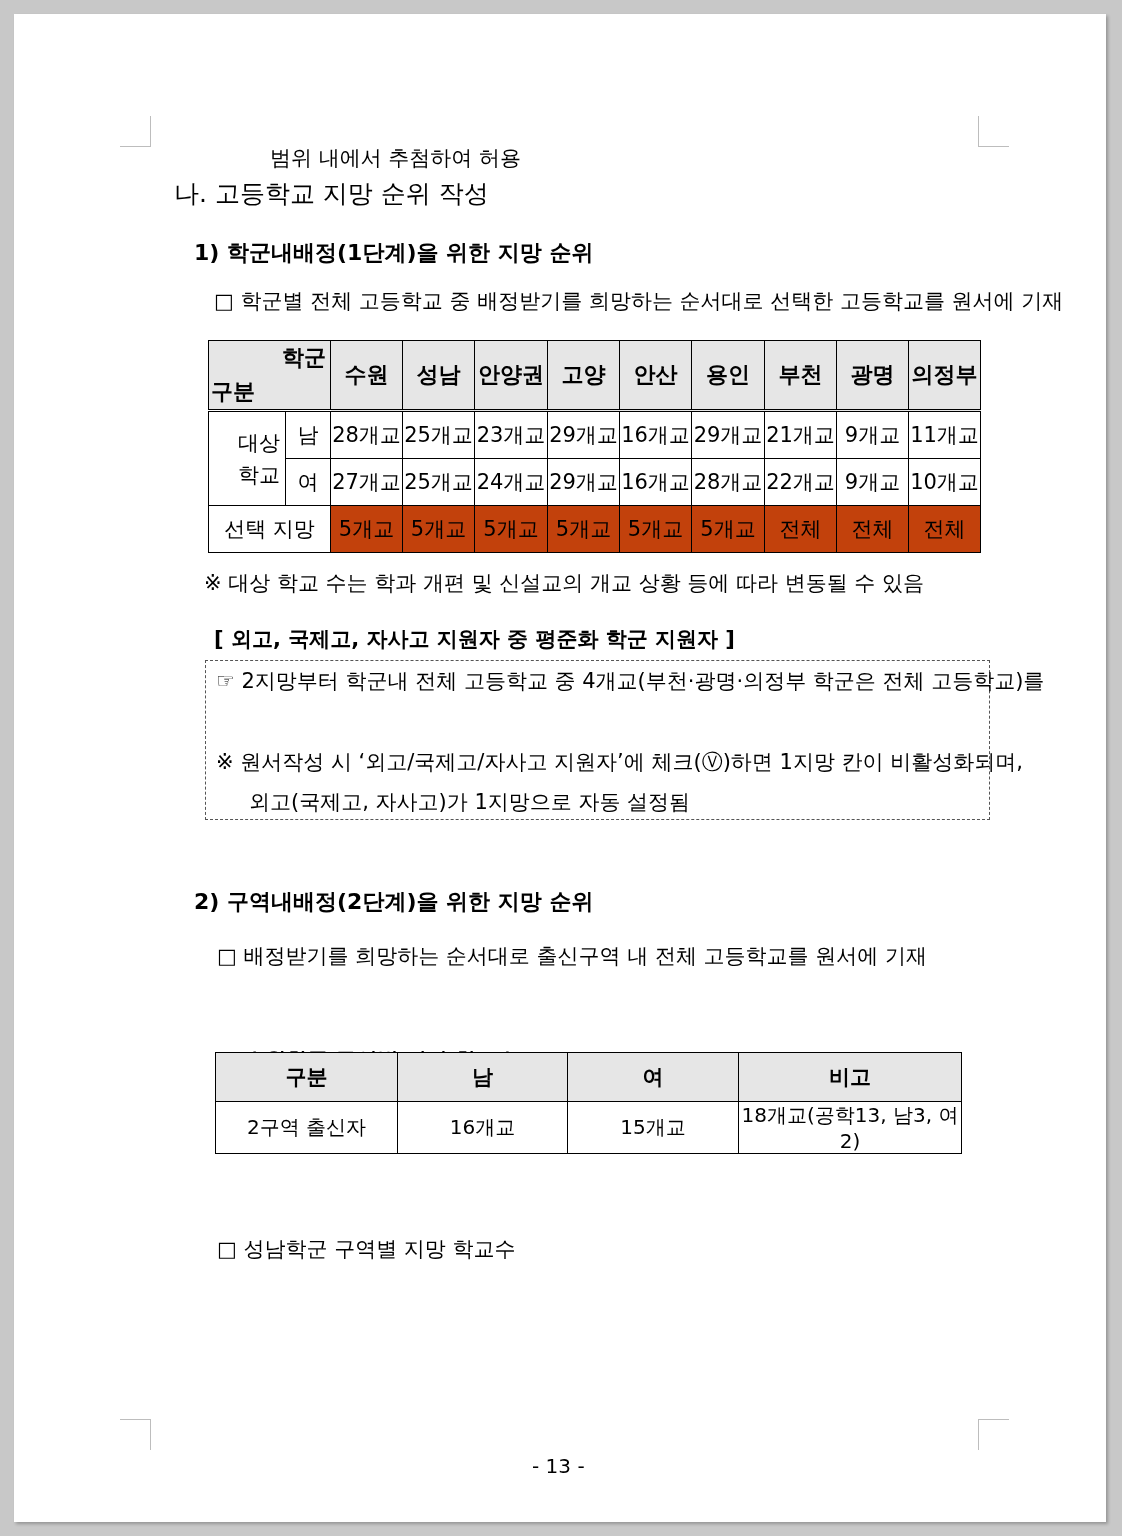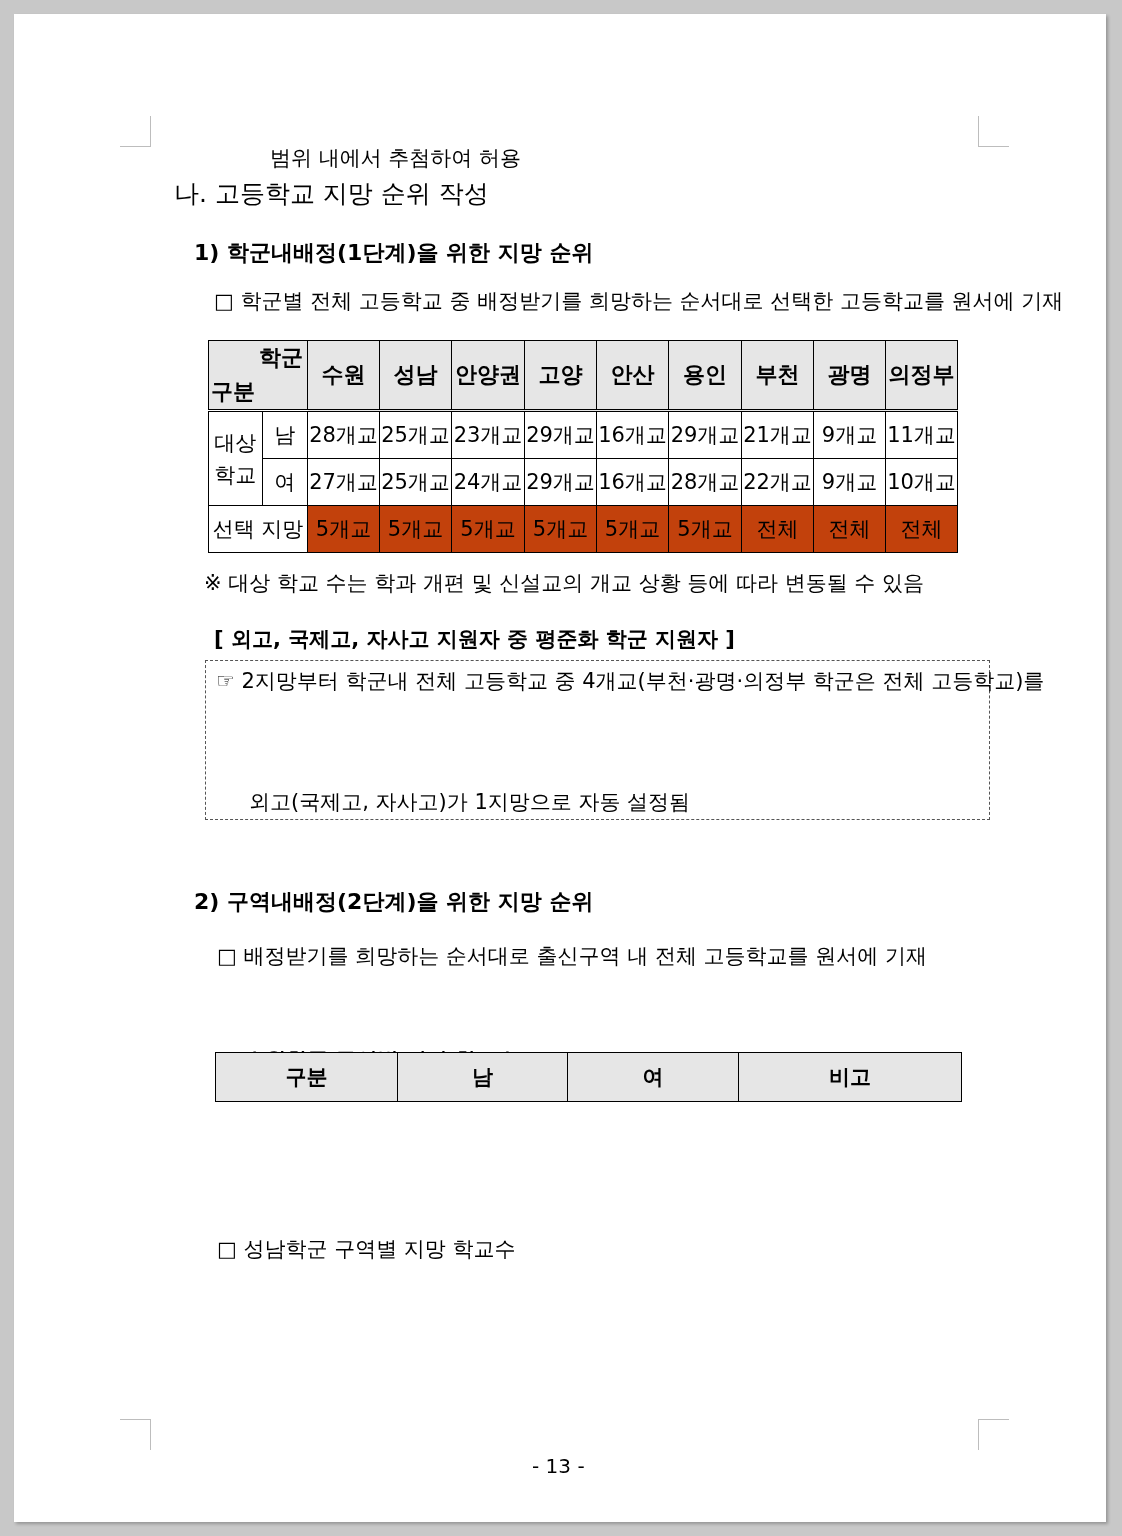--- a/index.html
+++ b/index.html
@@ -64,21 +64,21 @@
     <th style="width:71px">성남</th>
     <th style="width:72px">안양권</th>
     <th style="width:71px">고양</th>
     <th style="width:71px">안산</th>
     <th style="width:72px">용인</th>
     <th style="width:71px">부천</th>
     <th style="width:71px">광명</th>
     <th style="width:71px">의정부</th>
   </tr>
   <tr class="first-body">
-    <td rowspan="2" style="width:52px;line-height:32px;">
+    <td rowspan="2" style="width:52px;line-height:32px;padding-left:24px;">
       <span>대상</span><br>
       <span>학교</span>
     </td>
     <td style="width:44px">남</td>
     <td>28개교</td>
     <td>25개교</td>
     <td>23개교</td>
     <td>29개교</td>
     <td>16개교</td>
     <td>29개교</td>
@@ -111,33 +111,40 @@
     <td class="gray">전체</td>
   </tr>
 </tbody>
   </table>
 
 <div class="abs p-line" style="left:204px;top:569px;">※ 대상 학교 수는 학과 개편 및 신설교의 개교 상황 등에 따라 변동될 수 있음</div>
 <div class="abs" style="left:214px;top:625px;font-size:21px;font-weight:bold;">[ 외고, 국제고, 자사고 지원자 중 평준화 학군 지원자 ]</div>
 
 <div class="box" style="left:205px;top:660px;">
   <div class="ln" style="left:10px;top:6px;">☞ 2지망부터 학군내 전체 고등학교 중 4개교(부천·광명·의정부 학군은 전체 고등학교)를</div>
+  <div class="ln" style="left:10px;top:87px;">※ 원서작성 시 ‘외고/국제고/자사고 지원자’에 체크(Ⓥ)하면 1지망 칸이 비활성화되며,</div>
   <div class="ln" style="left:43px;top:127px;">외고(국제고, 자사고)가 1지망으로 자동 설정됨</div>
 </div>
 
 <div class="abs h-sub" style="left:194px;top:887px;">2) 구역내배정(2단계)을 위한 지망 순위</div>
 <div class="abs p-line" style="left:217px;top:942px;">□ 배정받기를 희망하는 순서대로 출신구역 내 전체 고등학교를 원서에 기재</div>
 <div class="abs p-line" style="left:217px;top:1046px;font-weight:bold;">□ 수원학군 구역별 지망 학교수</div>
 
 <table class="t2" style="left:215px;top:1052px;">
   <tbody>
       <tr>
     <th style="width:181px">구분</th>
     <th style="width:169px">남</th>
     <th style="width:170px">여</th>
     <th style="width:222px">비고</th>
   </tr>
+  <tr>
+    <td>2구역 출신자</td>
+    <td>16개교</td>
+    <td>15개교</td>
+    <td>18개교(공학13, 남3, 여2)</td>
+  </tr>
 </tbody>
   </table>
 
 <div class="abs p-line" style="left:217px;top:1235px;">□ 성남학군 구역별 지망 학교수</div>
 
 <div class="abs" style="left:532px;top:1454px;font-size:20px;">- 13 -</div>
 
 </body></html>

